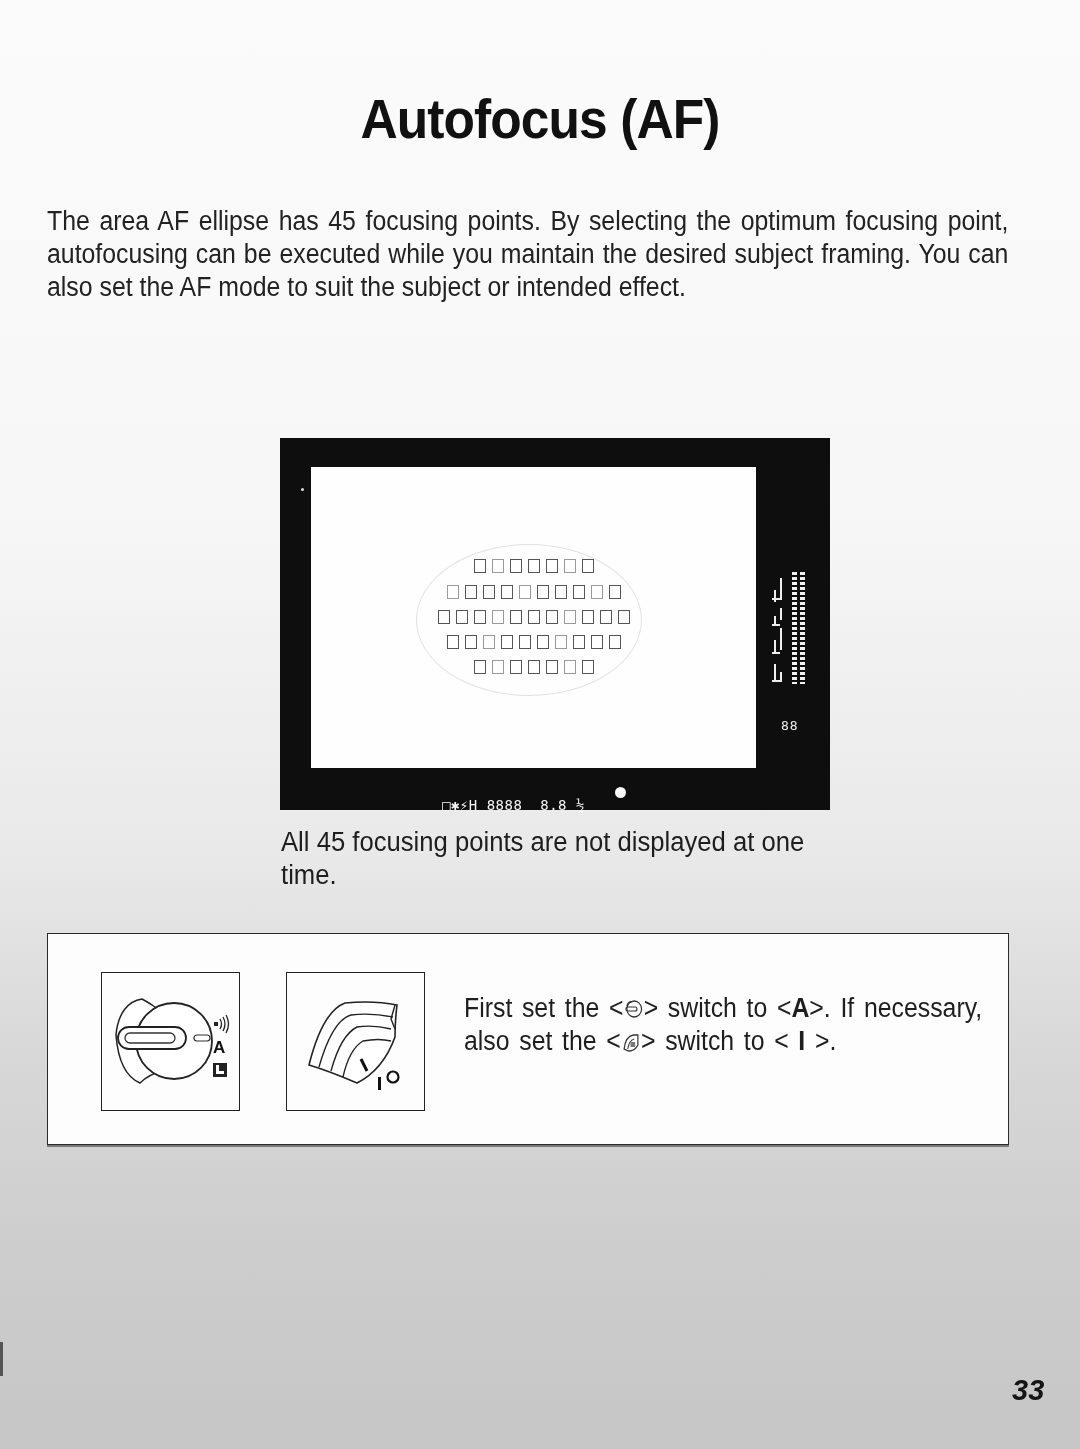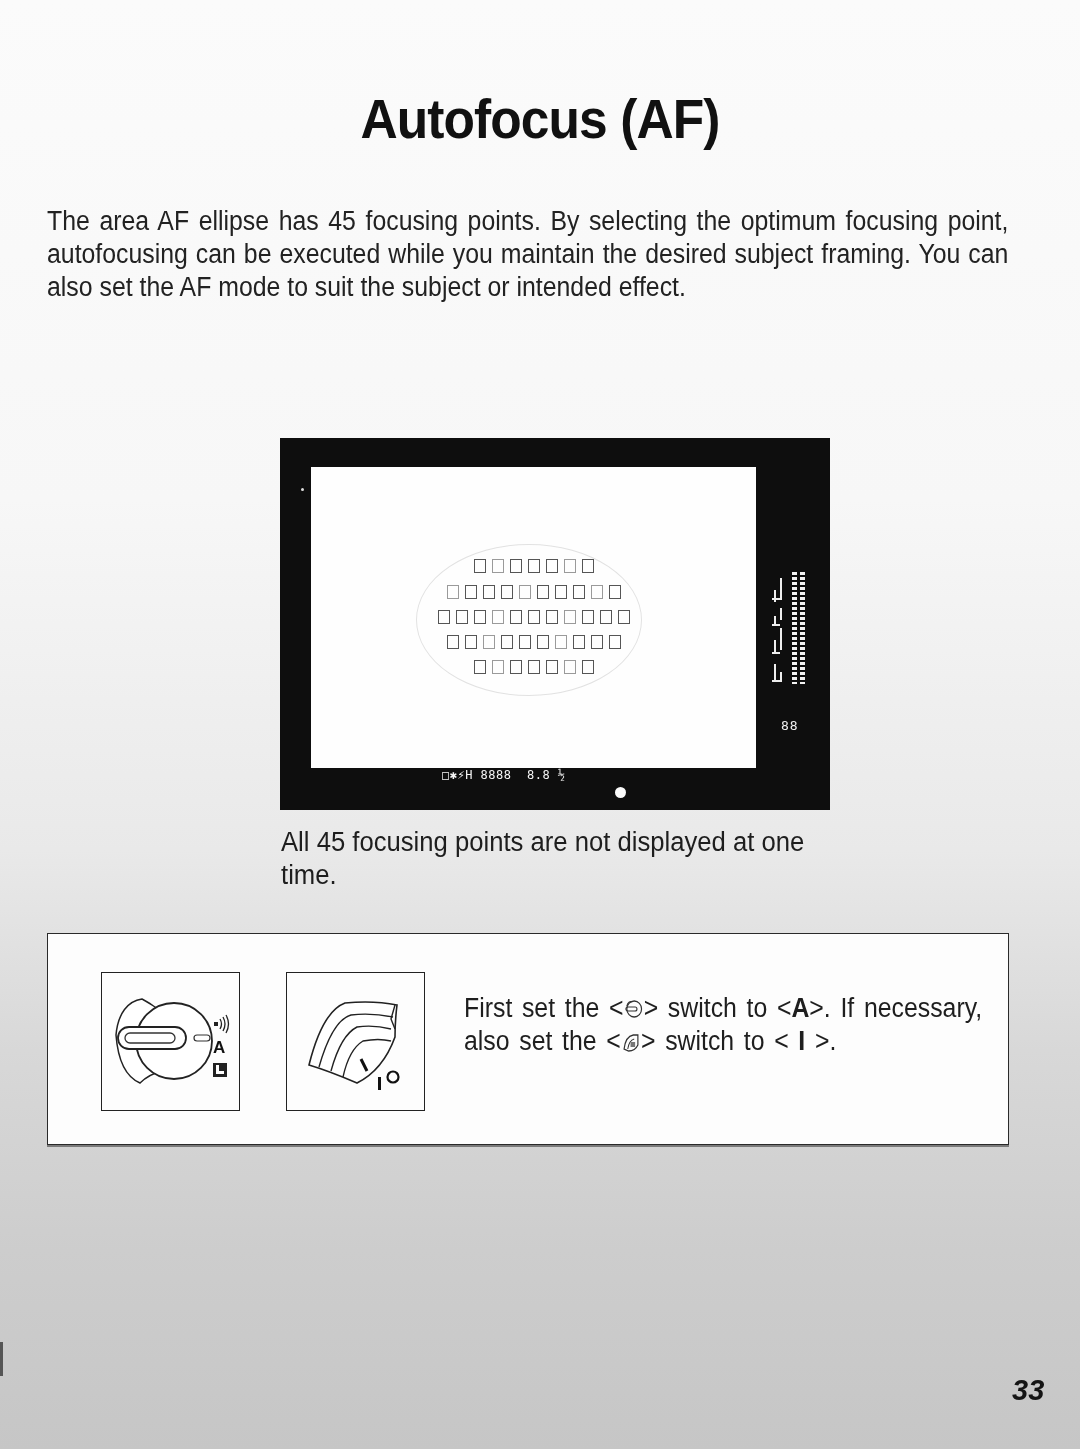--- a/index.html
+++ b/index.html
@@ -42,22 +42,22 @@
     }
     .vf-scale .col { position:absolute; top:4px; width:5px; height:112px;
       background: repeating-linear-gradient(to bottom, #f2f2f2 0 3px, transparent 3px 5px); }
     .vf-scale .tick { position:absolute; left:2px; width:8px; height:2px; background:#eee; }
     .vf-scale .tickv { position:absolute; width:2px; background:#eee; }
     .vf-num {
       position:absolute; left:501px; top:252px; font-family:"DejaVu Sans Mono", monospace;
       font-size:13px; color:#f0f0f0; letter-spacing:1px;margin-top:28px;
     }
     .vf-info {
-      position:absolute; left:162px; top:330px; font-family:"DejaVu Sans Mono", monospace;
-      font-size:12px; color:#f5f5f5; letter-spacing:0.5px; white-space:pre;
+      position:absolute; left:162px; top:359px; font-family:"DejaVu Sans Mono", monospace;
+      font-size:14px; color:#f5f5f5; letter-spacing:0.5px; white-space:pre;
     }
     .vf-led { position:absolute; left:335px; top:349px; width:11px; height:11px; border-radius:50%; background:#fafafa; }
     .caption {
       position:absolute; left:281px; top:826px; width:570px;
       font-size:27px; line-height:33px; color:#1e1e1e;
       transform:scaleX(0.95); transform-origin:left top;
     }
     .note-box {
       position:absolute; left:47px; top:933px; width:962px; height:212px;
       background:#fdfdfd; border:1px solid #2a2a2a; box-sizing:border-box;

